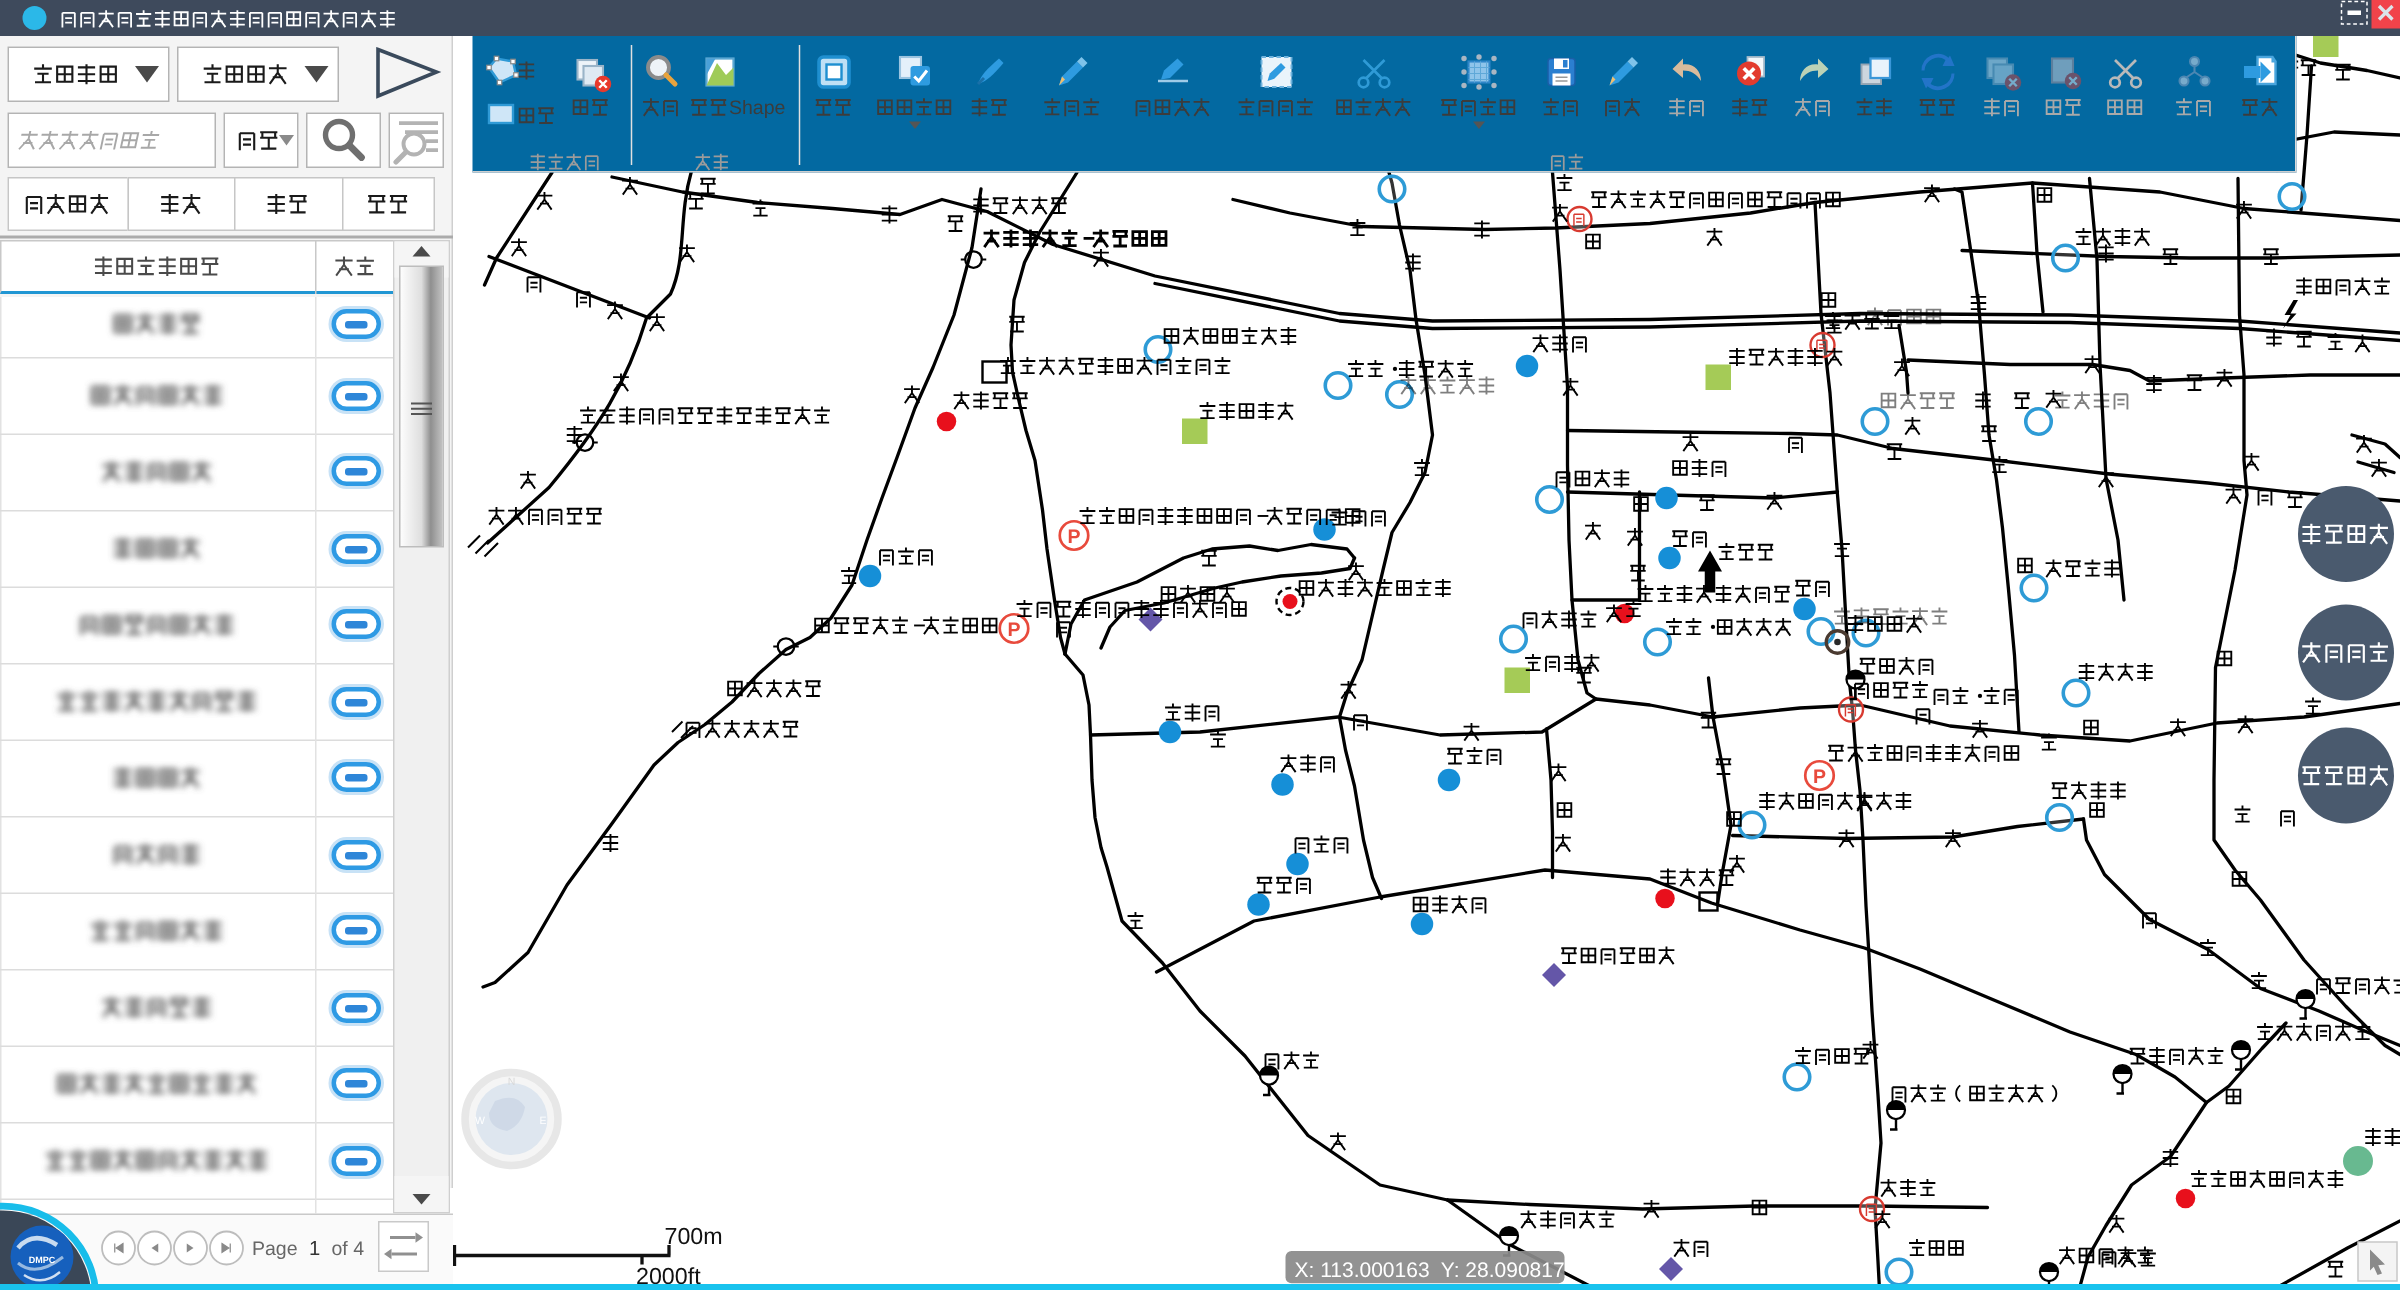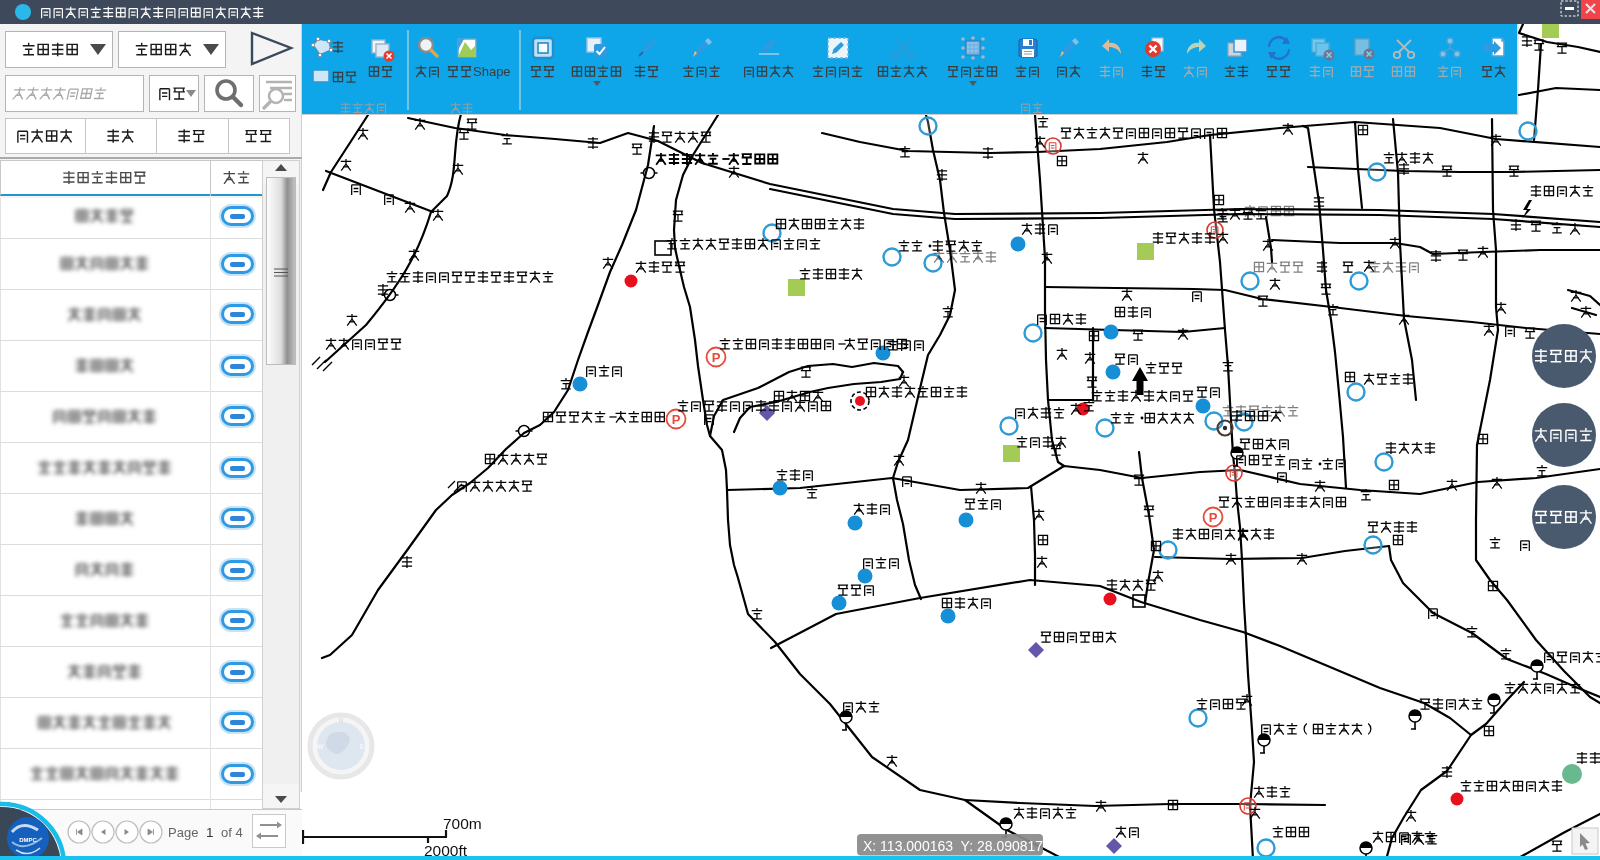--- a/index.html
+++ b/index.html
@@ -1160,21 +1160,21 @@
         <use href="#k2" transform="translate(187.5,0) scale(1.150)"></use>
         <use href="#k5" transform="translate(200.0,0) scale(1.150)"></use>
         <use href="#k0" transform="translate(212.5,0) scale(1.150)"></use>
       </g>
 <rect x="1561" y="1" width="17" height="15" fill="none" stroke="#fff" stroke-width="1" stroke-dasharray="2.5,1.8"></rect>
 <rect x="1565" y="7" width="9" height="3" fill="#fff"></rect>
 <rect x="1581" y="0" width="19" height="19" fill="#f1434a"></rect>
 <path d="M1586,4 L1595,13 M1595,4 L1586,13" stroke="#dbe4ea" stroke-width="2.2"></path>
 </svg>
   </div>
-<div class="abs" style="left:302px;top:24px;width:1216px;height:91px;background:#0ea5e9;border-right:1px solid #d9d9d9;border-bottom:1px solid #cfcfcf;z-index:20">
+<div class="abs" style="left:315px;top:24px;width:1216px;height:91px;background:#0369a1;border-right:1px solid #d9d9d9;border-bottom:1px solid #cfcfcf;z-index:20">
 <svg width="1216" height="91" style="position:absolute;left:0;top:0">
       <defs>
 <g id="k0">
           <path d="M0.7,1.6H9.3 M0.7,5H9.3 M0.7,8.4H9.3 M5,0V10"></path>
         </g>
 <g id="k1">
           <path d="M1.2,1.2H8.8V8.8H1.2Z M1.2,5H8.8 M5,1.2V8.8"></path>
         </g>
 <g id="k2">
           <path d="M1.4,1.5V10 M8.6,1.5V10 M1.4,1.5H8.6 M3,4.6H7 M3,7.2H7"></path>

